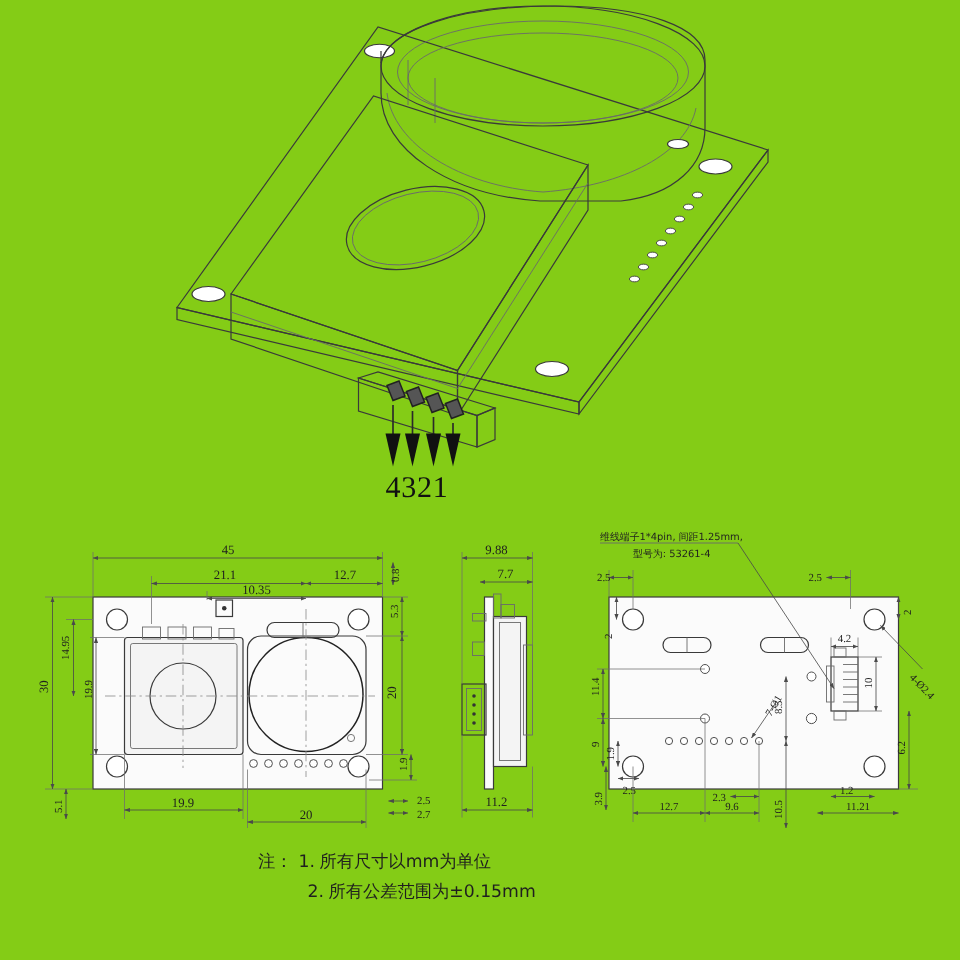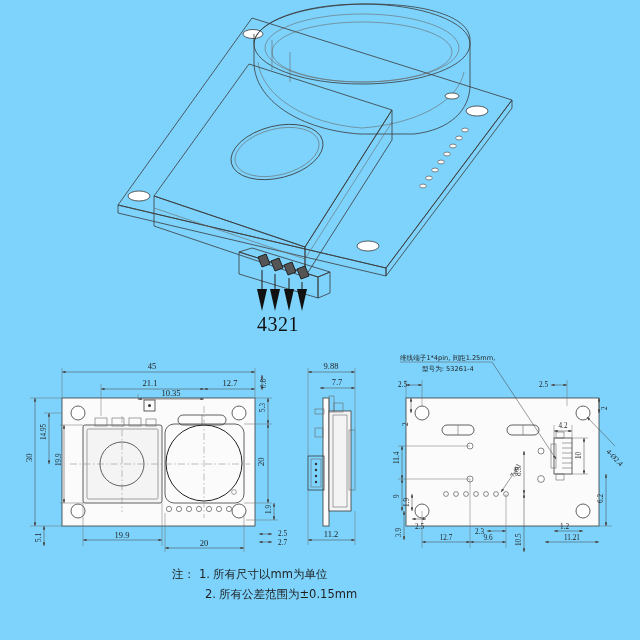--- a/index.html
+++ b/index.html
@@ -1,18 +1,18 @@
 <!DOCTYPE html>
 <html><head>
 <meta charset="utf-8">
 <style>
   html,body{margin:0;padding:0;background:#ffffff;}
   body{width:640px;height:640px;overflow:hidden;
        font-family:"Liberation Serif","DejaVu Serif",serif;color:#1a1a1a;}
-  #sheet{position:relative;width:640px;height:640px;background:#7dd3fc;}
+  #sheet{position:relative;width:640px;height:640px;background:#84cc16;}
   svg{display:block;}
   .ln{fill:none;stroke:#3a3a3a;stroke-width:0.8;}
   .ln-thin{fill:none;stroke:#6a6a6a;stroke-width:0.6;}
   .ln-dark{fill:none;stroke:#222;stroke-width:1.0;}
   .dim{fill:none;stroke:#4a4a4a;stroke-width:0.55;}
   .ext{fill:none;stroke:#6d6d6d;stroke-width:0.5;}
   .ctr{fill:none;stroke:#8a8a8a;stroke-width:0.55;stroke-dasharray:7 2.5 1.5 2.5;}
   .face{fill:#fbfbfb;stroke:#3a3a3a;stroke-width:0.8;}
   .face2{fill:#f4f4f4;stroke:#3a3a3a;stroke-width:0.8;}
   .hole{fill:#ffffff;stroke:#3a3a3a;stroke-width:0.8;}

